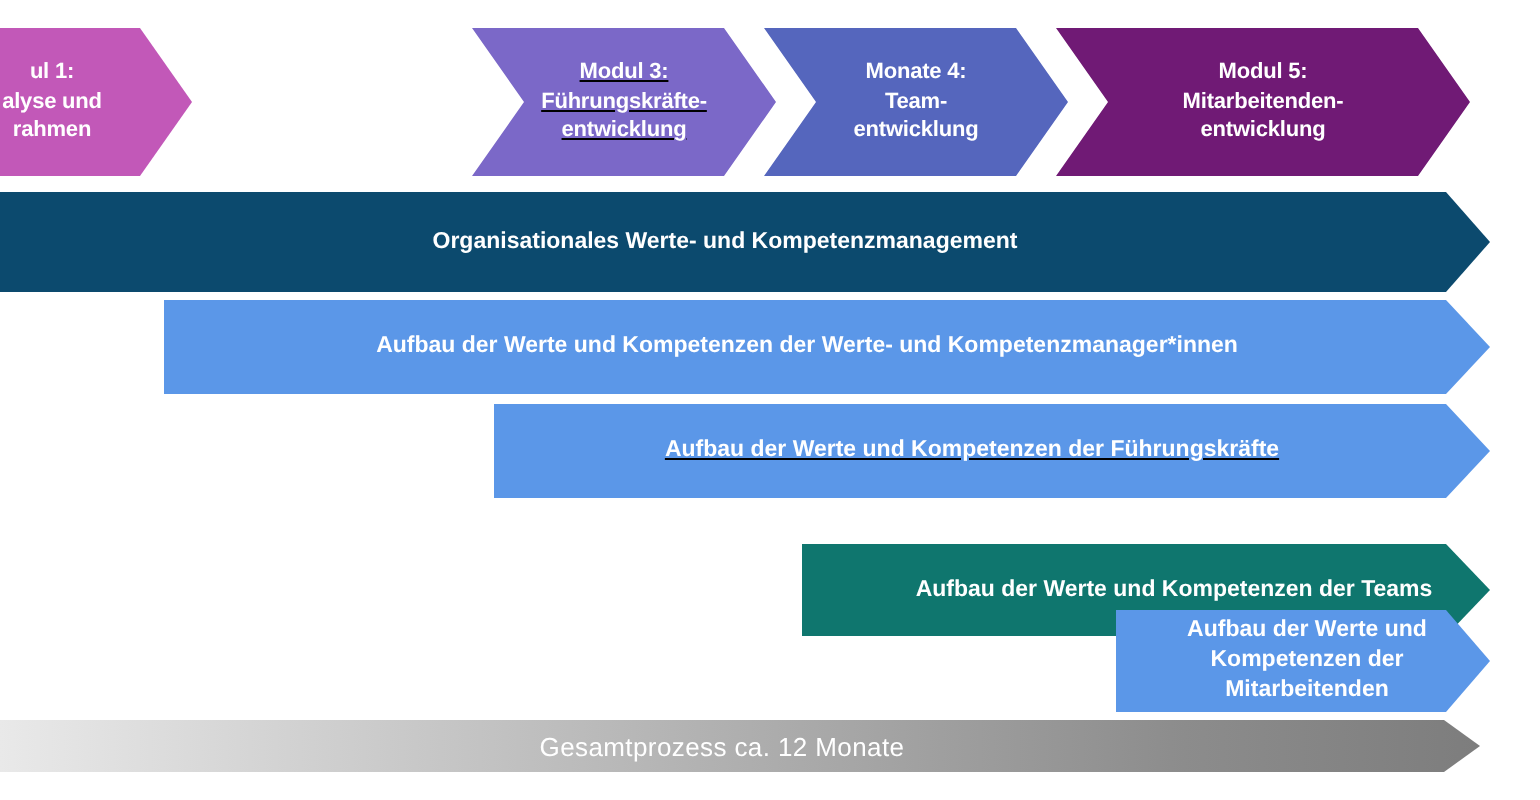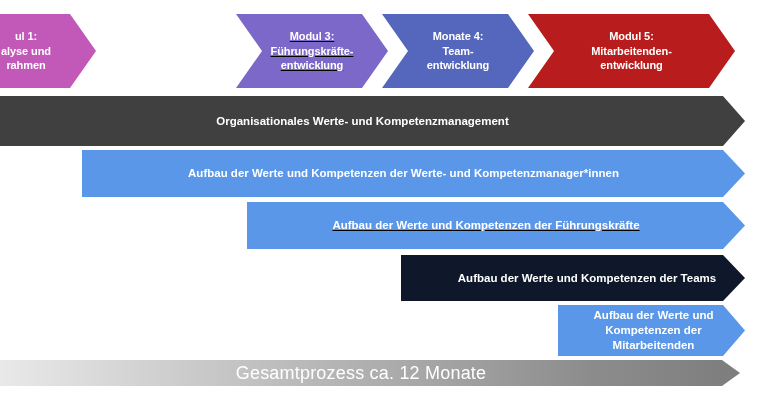--- a/index.html
+++ b/index.html
@@ -68,21 +68,21 @@
     position:absolute;
     left:0;top:360px;
     width:740px;height:26px;
     background:linear-gradient(to right,#e9e9e9 0%,#cfcfcf 22%,#a9a9a9 55%,#8c8c8c 80%,#7d7d7d 100%);
     display:flex;align-items:center;justify-content:center;
     -webkit-clip-path:polygon(0 0, calc(100% - 18px) 0, 100% 50%, calc(100% - 18px) 100%, 0 100%);
     clip-path:polygon(0 0, calc(100% - 18px) 0, 100% 50%, calc(100% - 18px) 100%, 0 100%);
   }
   .footer-bar .flabel{
     color:#ffffff;
-    font-size:18px;
+    font-size:13px;
     font-weight:normal;
     letter-spacing:0.2px;
     text-align:center;
     margin-right:18px;
   }
 </style>
 </head>
 <body>
 
 <div id="stage">
@@ -101,41 +101,41 @@
 Führungskräfte-
 entwicklung</span>
     </div>
 
     <div class="module" style="left:382px;width:152px;background:#5566bd;">
       <span class="mlabel">Monate 4:
 Team-
 entwicklung</span>
     </div>
 
-    <div class="module" style="left:528px;width:207px;background:#b91c1c;">
+    <div class="module" style="left:528px;width:207px;background:#701a75;">
       <span class="mlabel">Modul 5:
 Mitarbeitenden-
 entwicklung</span>
     </div>
 
   </div>
 
-  <div class="bar" style="left:0px;top:96px;width:745px;height:50px;background:#404040;align-items:center;">
+  <div class="bar" style="left:0px;top:96px;width:745px;height:50px;background:#0c4a6e;align-items:center;">
     <span class="blabel">Organisationales Werte- und Kompetenzmanagement</span>
   </div>
 
   <div class="bar" style="left:82px;top:150px;width:663px;height:47px;background:#5b97e8;justify-content:center;">
     <span class="blabel">Aufbau der Werte und Kompetenzen der Werte- und Kompetenzmanager*innen</span>
   </div>
 
   <div class="bar" style="left:247px;top:202px;width:498px;height:47px;background:#5b97e8;text-decoration:underline;">
     <span class="blabel">Aufbau der Werte und Kompetenzen der Führungskräfte</span>
   </div>
 
-  <div class="bar" style="left:401px;top:255px;width:344px;height:46px;background:#0f172a;padding-left:48px;">
+  <div class="bar" style="left:401px;top:272px;width:344px;height:46px;background:#0f766e;padding-left:48px;">
     <span class="blabel">Aufbau der Werte und Kompetenzen der Teams</span>
   </div>
 
   <div class="bar" style="left:558px;top:305px;width:187px;height:51px;background:#5b97e8;padding-left:24px;">
     <span class="blabel">Aufbau der Werte und
 Kompetenzen der
 Mitarbeitenden</span>
   </div>
 
   <div class="footer-bar">

